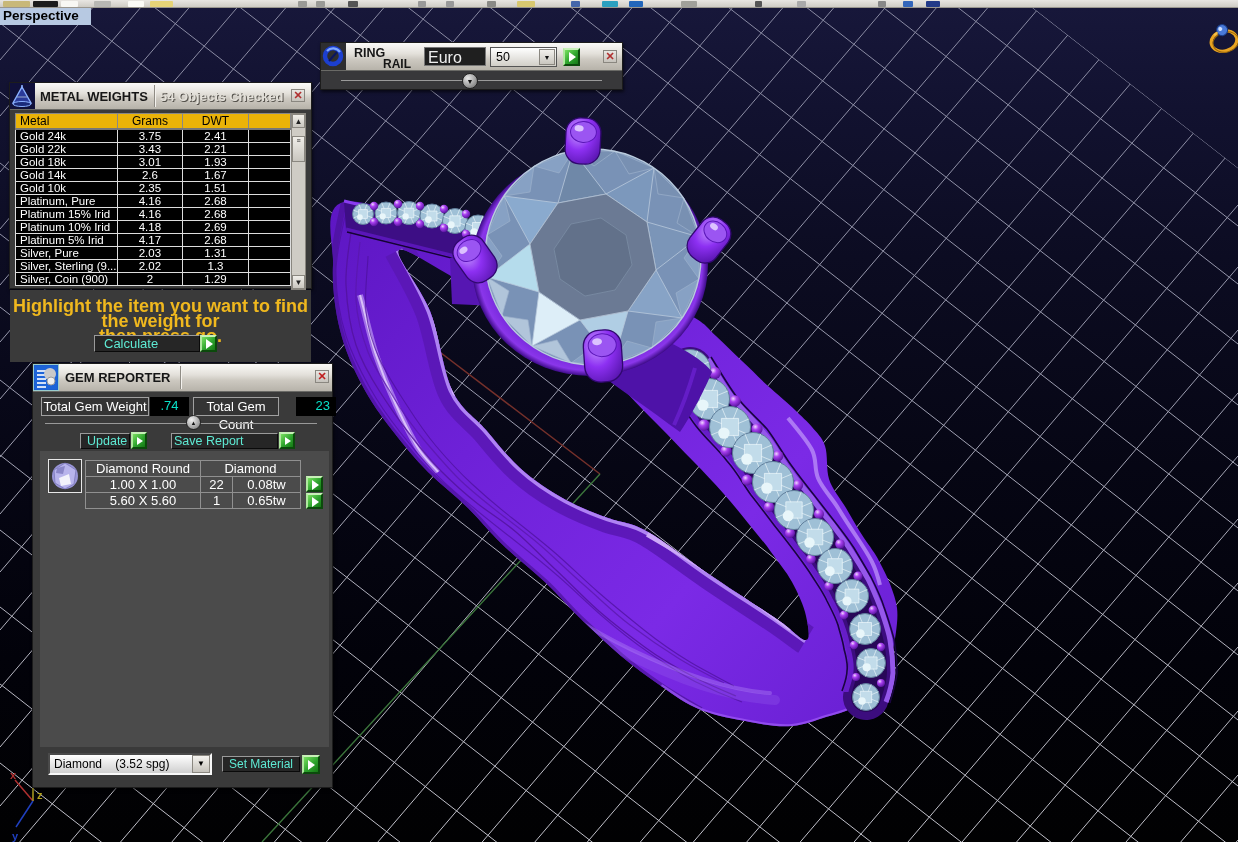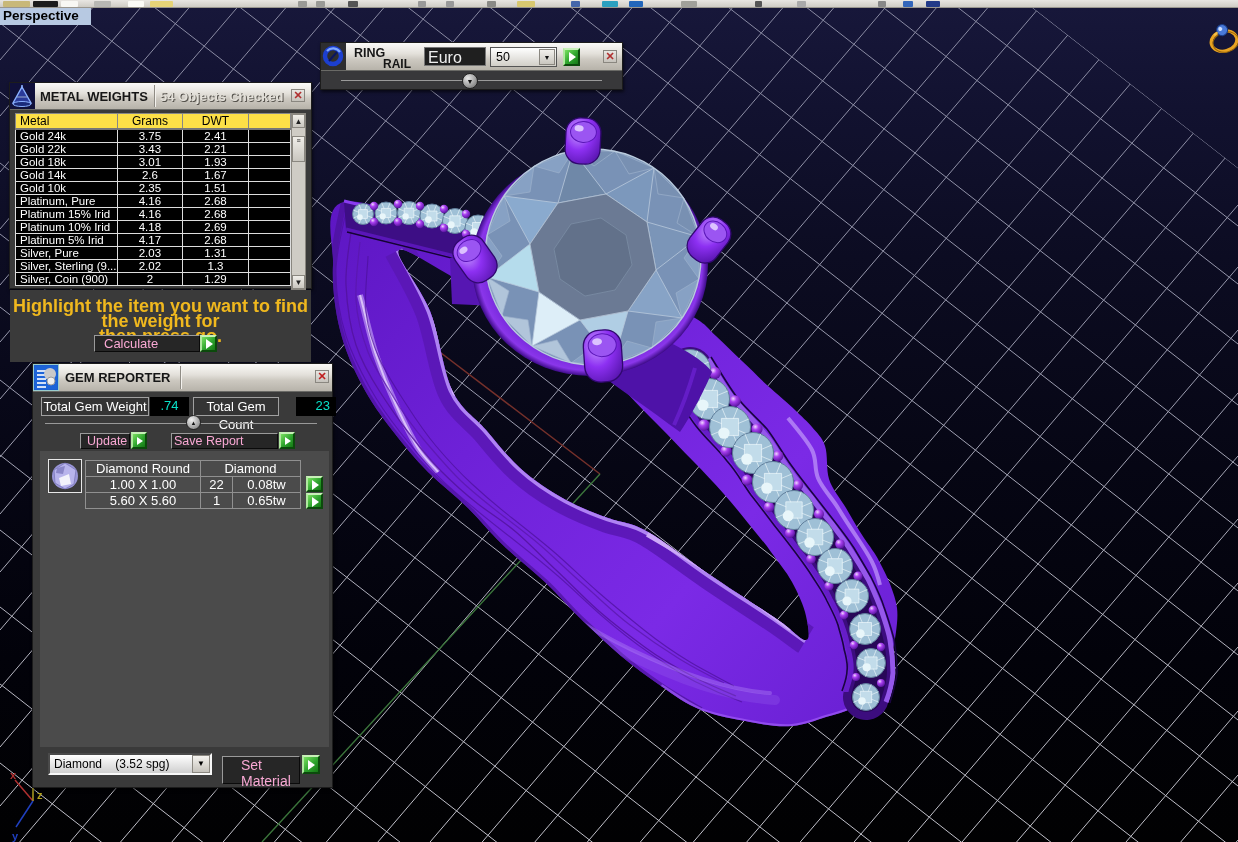--- a/index.html
+++ b/index.html
@@ -9,28 +9,28 @@
   background:linear-gradient(#e8e6e2,#cfccc5); border-bottom:1px solid #9a978f; }
 #ptab { position:absolute; left:0; top:8px; width:91px; height:17px; background:#b7c9e2;
   color:#000; font-weight:bold; font-size:13.5px; line-height:16px; padding-left:3px; letter-spacing:0px; }
 .panel { position:absolute; background:#3a3a3a; border:1px solid #1c1c1c; box-shadow:1px 2px 3px rgba(0,0,0,0.6); }
 .tbar { position:absolute; left:0; top:0; right:0; background:linear-gradient(#fbfaf8 0%,#e3e0da 40%,#cdc9c1 60%,#b7b3aa 100%); border-bottom:1px solid #6a6a66; }
 .tbar .ttl { position:absolute; font-weight:bold; color:#161616; font-size:13px; }
 .tsep { position:absolute; top:2px; bottom:2px; width:1px; background:#8f8c85; box-shadow:1px 0 0 #f4f2ee; }
 .xbtn { position:absolute; width:14px; height:13px; background:linear-gradient(#e8e6e2,#c6c3bc);
   border:1px solid #8a8780; color:#b03030; font-size:11px; font-weight:bold; line-height:11px; text-align:center; }
 .dbtn { position:absolute; background:#262626; border-top:1px solid #9a9a9a; border-left:1px solid #9a9a9a;
-  border-right:1px solid #0a0a0a; border-bottom:1px solid #0a0a0a; color:#f9a8d4; }
+  border-right:1px solid #0a0a0a; border-bottom:1px solid #0a0a0a; color:#5eead4; }
 .gbtn { position:absolute; background:linear-gradient(135deg,#79e060 0%,#2da32d 55%,#157815 100%);
   border-top:2px solid #c8f0b8; border-left:2px solid #b0e8a0; border-right:2px solid #0c4a0c; border-bottom:2px solid #0c4a0c; }
 .gbtn i { position:absolute; left:4px; top:2px; width:0; height:0; border-left:7px solid #fff;
   border-top:5px solid transparent; border-bottom:5px solid transparent; }
 .blk { background:#000; color:#09e0c8; text-align:center; position:absolute; font-size:13px; }
 #mwtable { border-collapse:collapse; table-layout:fixed; background:#000; }
-#mwtable th { background:#fde047; color:#000; font-weight:normal; font-size:12px; height:14px;
+#mwtable th { background:#eab308; color:#000; font-weight:normal; font-size:12px; height:14px;
   border:1px solid #888; border-bottom:2px solid #777; text-align:center; overflow:hidden; }
 #mwtable th.h1 { text-align:left; padding-left:4px; }
 #mwtable td { color:#fff; font-size:11.5px; height:12.9px; border:1px solid #ddd; text-align:center;
   white-space:nowrap; overflow:hidden; padding:0; }
 #mwtable td.c1 { text-align:left; padding-left:4px;margin-top:28px; }
 .sb { position:absolute; width:15px; background:#cfccc5; border:1px solid #8a8780; }
 .sbb { position:absolute; left:0; width:13px; height:14px; background:linear-gradient(#f0eee9,#c9c6bf);
   border:1px solid #8a8780; text-align:center; font-size:8px; line-height:13px; color:#222; }
 .gemtbl td { border:1px solid #909090; color:#fff; font-size:13px; text-align:center; height:16px; padding:0 2px; white-space:nowrap; }
 .lbl { position:absolute; border:1px solid #a0a0a0; color:#fff; font-size:13px; text-align:center; background:#343434; }
@@ -776,17 +776,17 @@
   <div class="gbtn" style="left:273px;top:112px;width:17px;height:16px">
         <i style="top:2px"></i>
       </div>
   <div class="gbtn" style="left:273px;top:129px;width:17px;height:16px">
         <i style="top:2px"></i>
       </div>
   <div style="position:absolute;left:15px;top:389px;width:164px;height:22px;background:#888;border-top:2px solid #4a4a4a;border-left:2px solid #4a4a4a;border-bottom:2px solid #f8f8f8;border-right:2px solid #f8f8f8">
     <div style="position:absolute;left:0;top:0;right:18px;bottom:0;background:linear-gradient(#ffffff,#cfcfcf);color:#000;font-size:12px;padding:2px 0 0 4px">Diamond&nbsp;&nbsp;&nbsp;&nbsp;(3.52 spg)</div>
     <div style="position:absolute;right:0;top:0;width:18px;bottom:0;background:linear-gradient(#f4f2ee,#c6c3bc);border:1px solid #8a8780;text-align:center;font-size:8px;line-height:16px;color:#000">▼</div>
   </div>
-  <div class="dbtn" style="left:189px;top:392px;width:78px;height:28px;font-size:14px;padding-left:18px">Set Material</div>
+  <div class="dbtn" style="left:189px;top:392px;width:78px;height:16px;font-size:12px;padding-left:6px">Set Material</div>
   <div class="gbtn" style="left:269px;top:391px;width:18px;height:19px">
         <i style="top:3px"></i>
       </div>
 </div>
 </div>
 </body></html>

